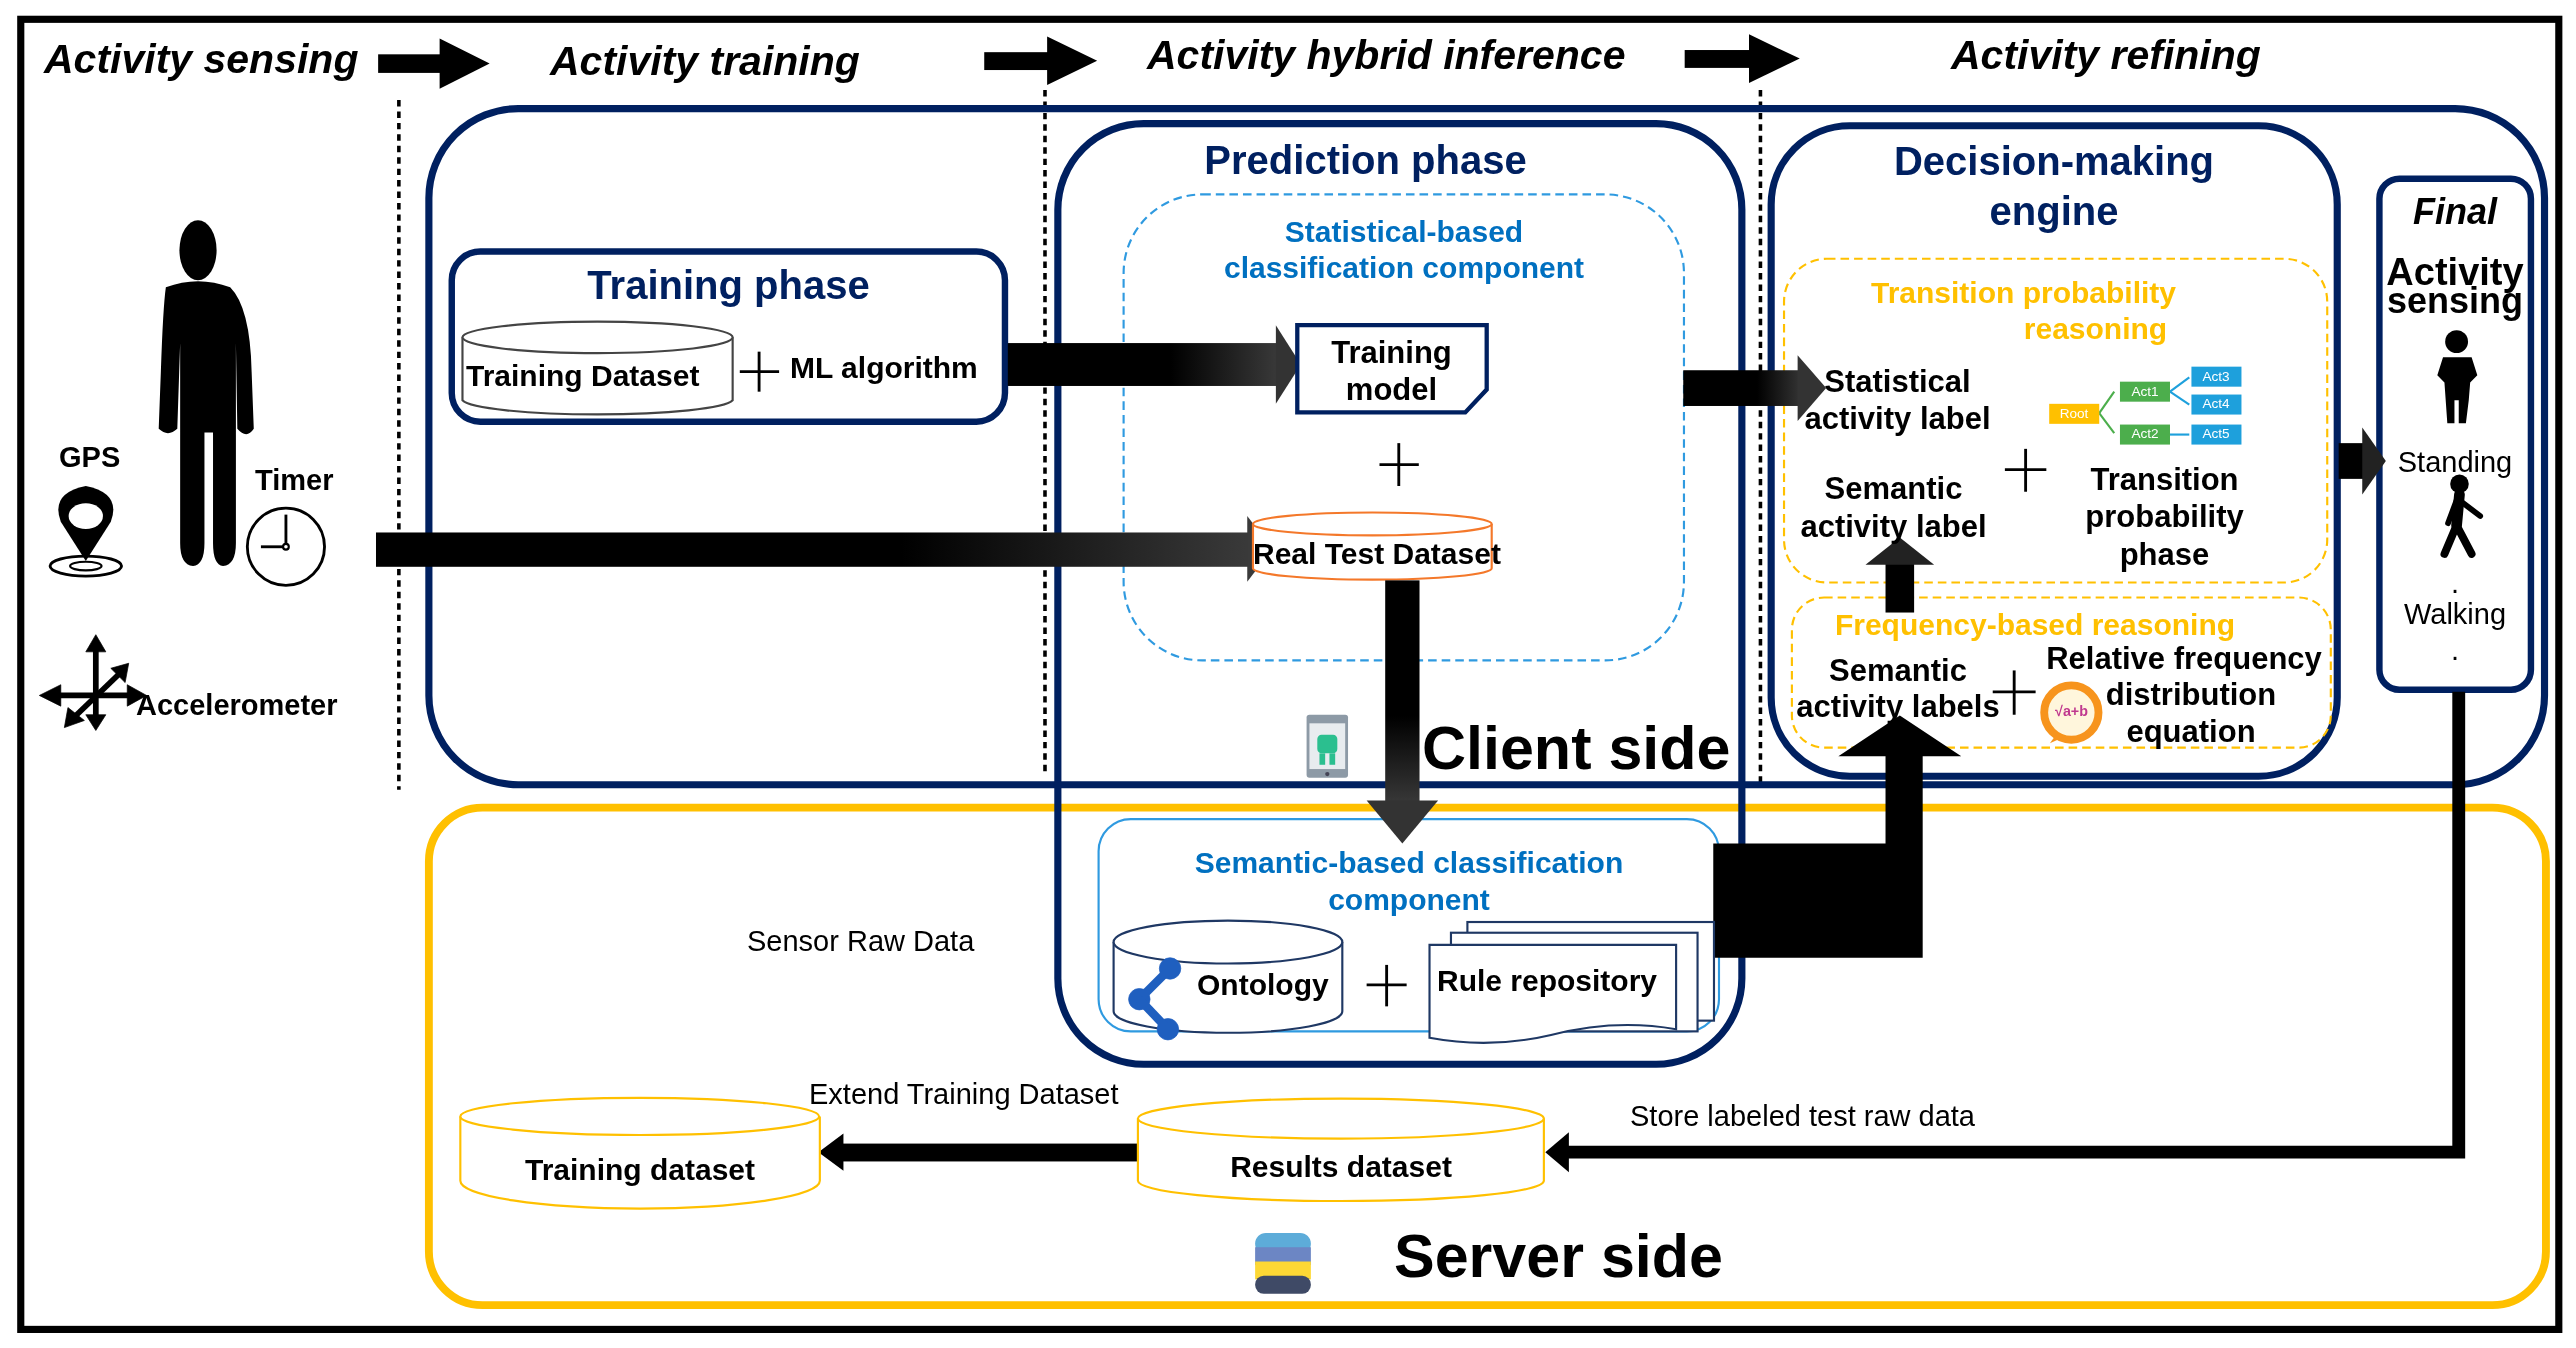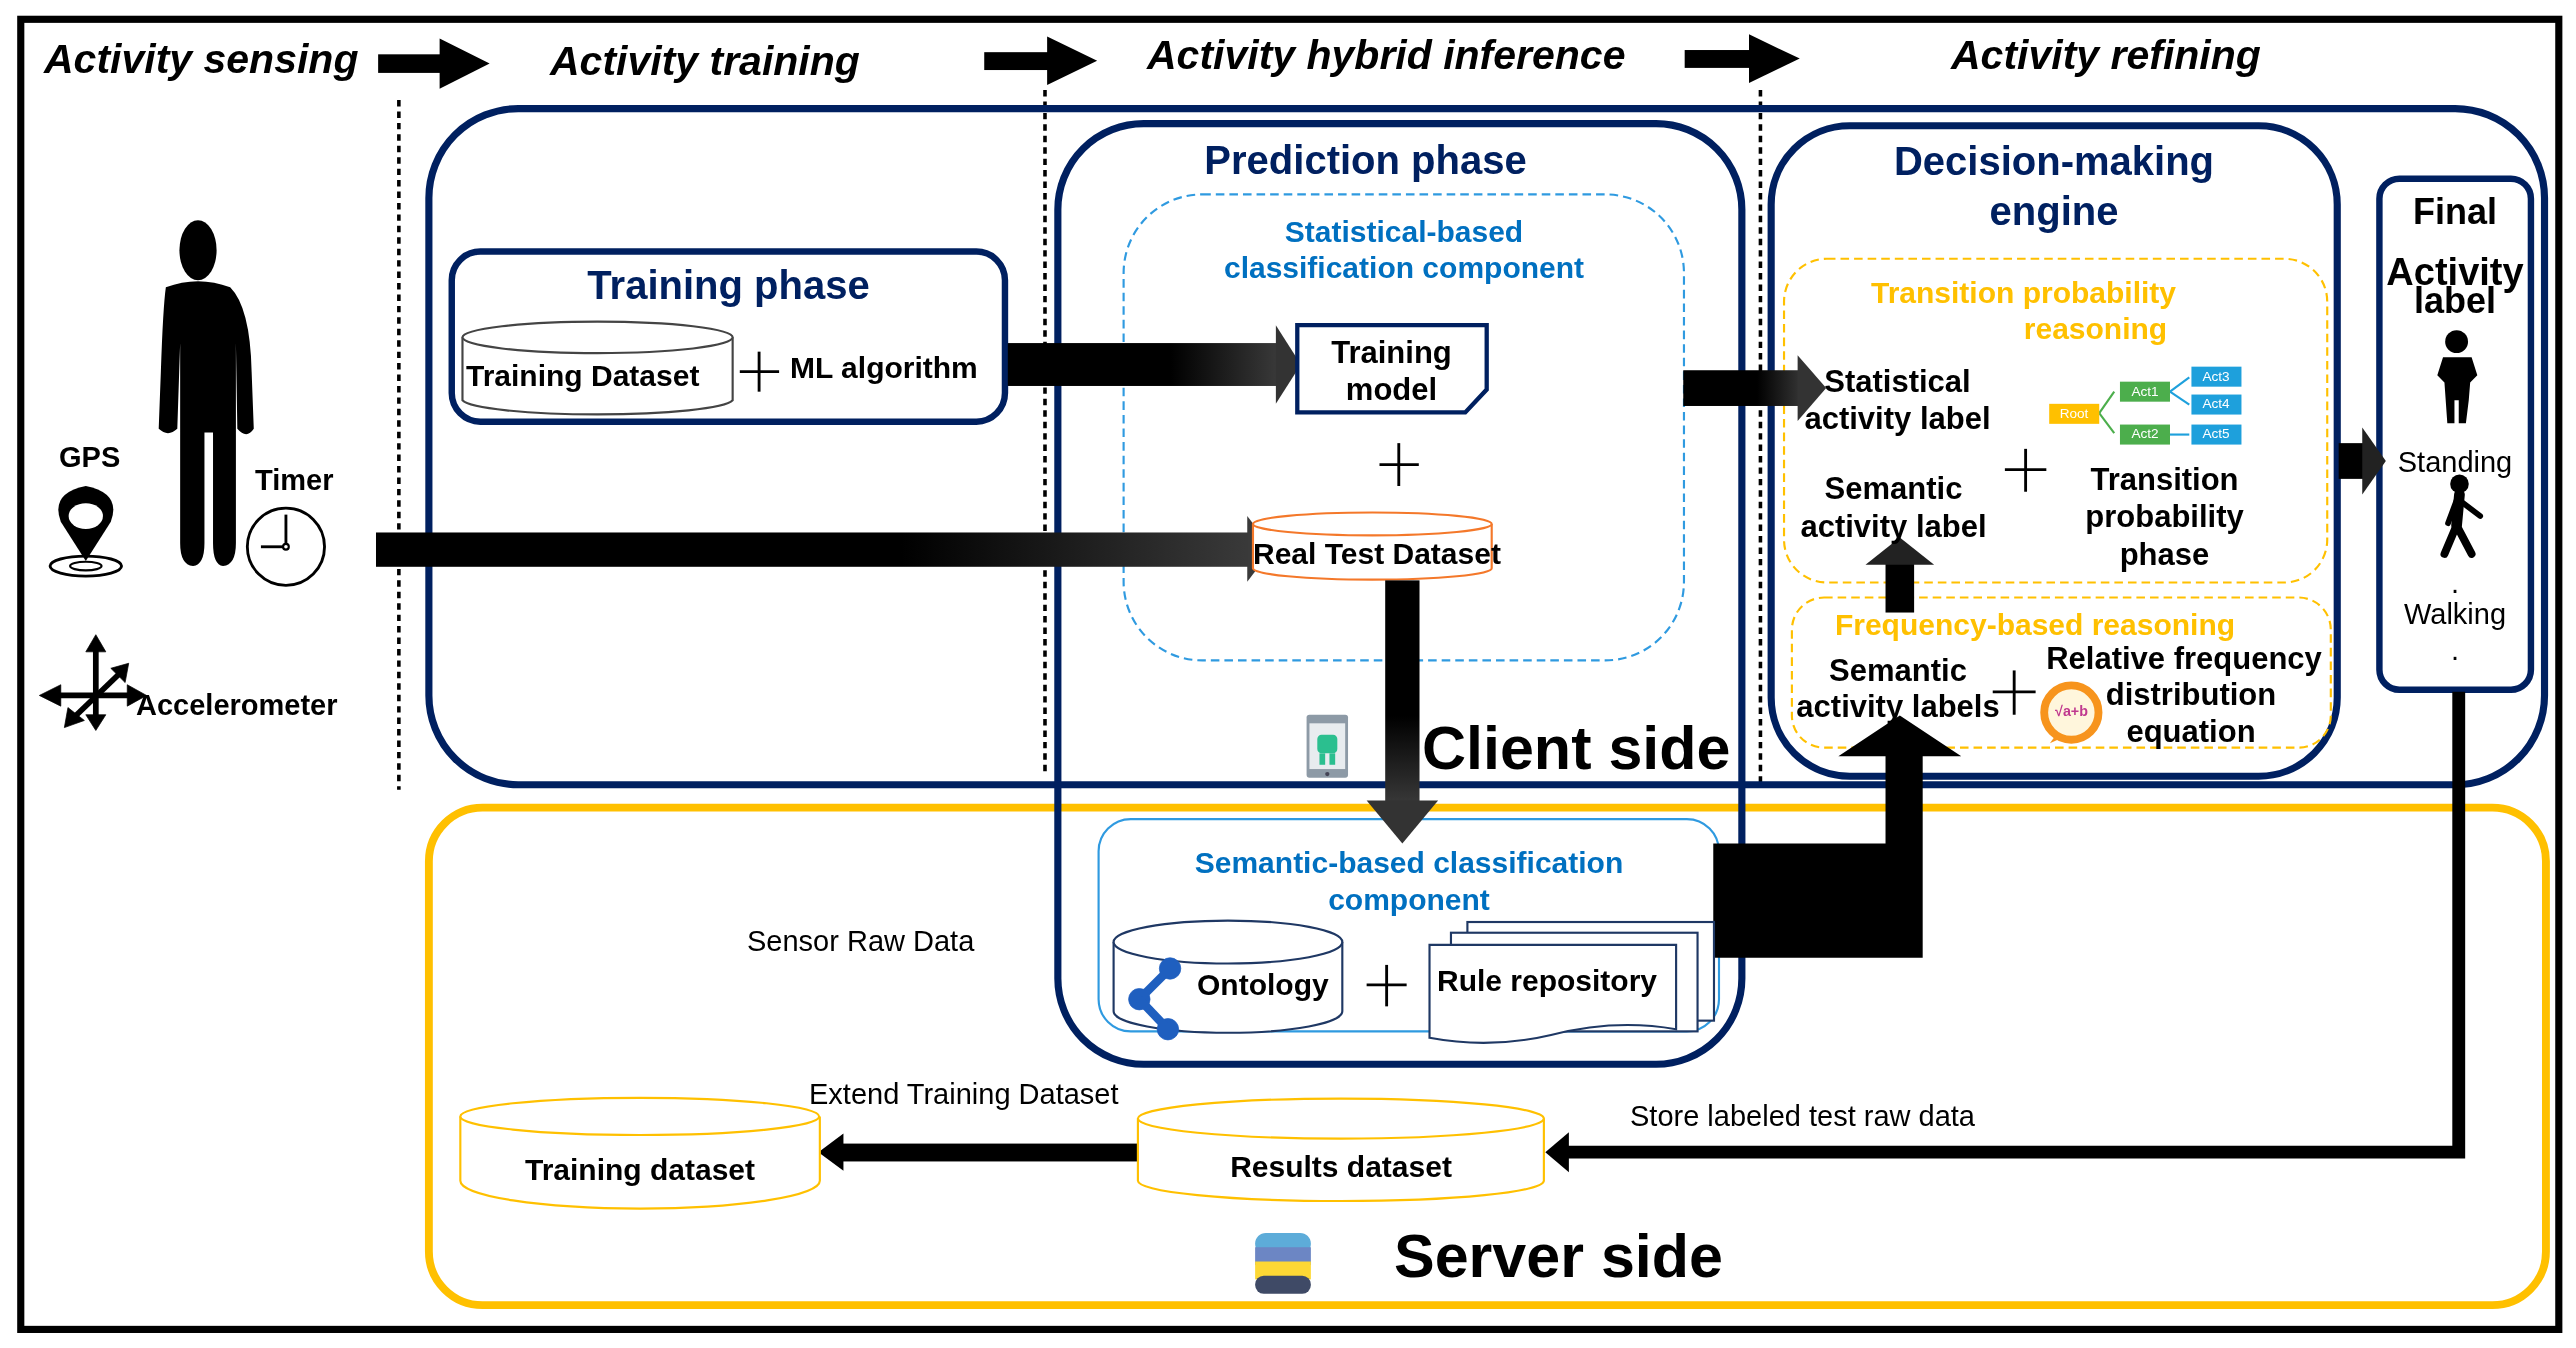--- a/index.html
+++ b/index.html
@@ -318,23 +318,23 @@
 <div class="t" style="left:2191px;width:50px;top:427px;font-size:13.6px;color:#fff;">Act5</div>
 
 <div class="t gold-title" style="left:1792px;width:486px;top:609px;">Frequency-based reasoning</div>
 <div class="t lbl" style="left:1787px;width:222px;top:654px;">Semantic</div>
 <div class="t lbl" style="left:1787px;width:222px;top:690px;">activity labels</div>
 <div class="t lbl" style="left:2041px;width:286px;top:642px;">Relative frequency</div>
 <div class="t lbl" style="left:2073px;width:236px;top:678px;">distribution</div>
 <div class="t lbl" style="left:2073px;width:236px;top:715px;">equation</div>
 <div class="t" style="left:2050px;width:43px;top:704px;font-size:14.3px;color:#c0398f;font-weight:bold;">√a+b</div>
 
-<div class="t lbl" style="left:2379px;width:152px;top:193px;font-size:36px;">Final</div>
+<div class="t lbl" style="left:2379px;width:152px;top:193px;font-size:36px;font-style:italic;">Final</div>
 <div class="t lbl" style="left:2379px;width:152px;top:252px;font-size:38px;">Activity</div>
-<div class="t lbl" style="left:2379px;width:152px;top:282px;font-size:36px;">label</div>
+<div class="t lbl" style="left:2379px;width:152px;top:282px;font-size:36px;">sensing</div>
 <div class="t plain" style="left:2373px;width:164px;top:447px;font-size:29px;">Standing</div>
 <div class="t plain" style="left:2373px;width:164px;top:599px;font-size:29px;">Walking</div>
 <div class="t plain" style="left:2373px;width:164px;top:568px;font-size:29px;">.</div>
 <div class="t plain" style="left:2373px;width:164px;top:635px;font-size:29px;">.</div>
 
 <div class="t blue-title" style="left:1099px;width:620px;top:847px;">Semantic-based classification</div>
 <div class="t blue-title" style="left:1099px;width:620px;top:884px;">component</div>
 <div class="t lbl" style="left:1197px;top:969px;font-size:30px;">Ontology</div>
 <div class="t lbl" style="left:1437px;top:965px;font-size:30px;">Rule repository</div>
 

